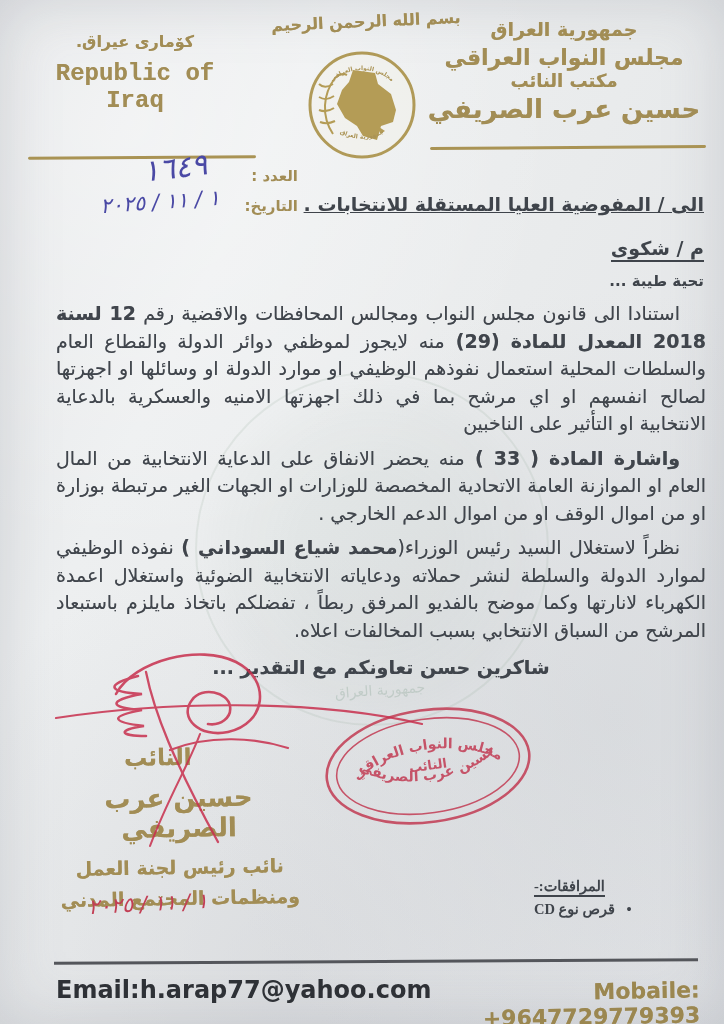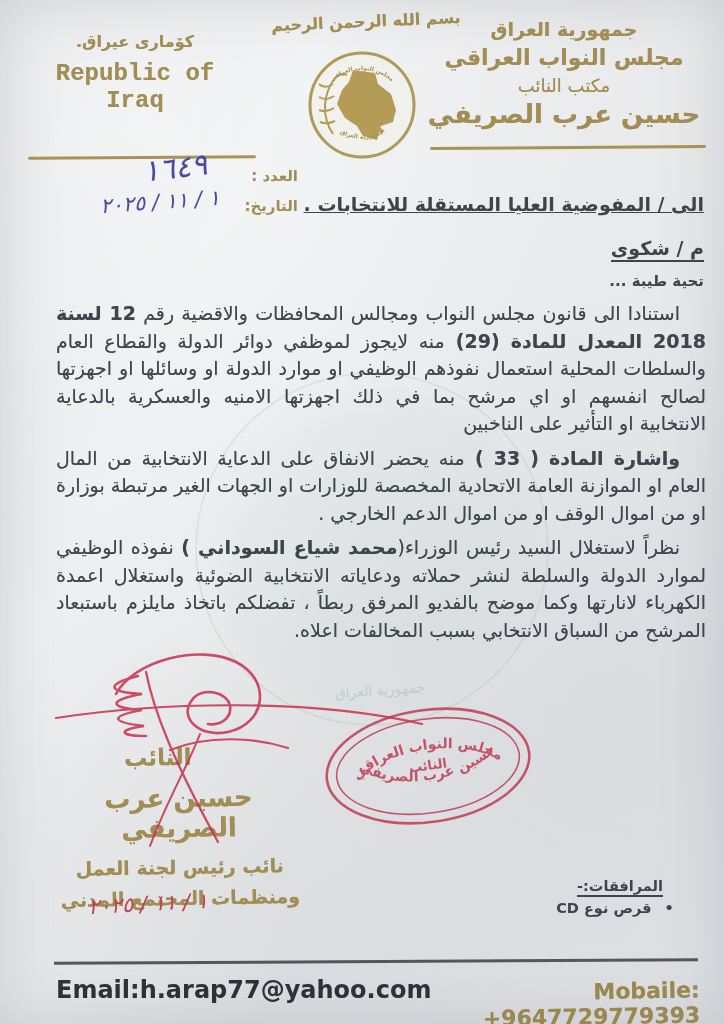--- a/index.html
+++ b/index.html
@@ -69,40 +69,41 @@
 
   <div class="abs center" style="left:26px;top:32px;width:218px;">
     <div class="goldstrong rtl" style="font-size:16px;font-weight:bold;">كۆماری عیراق.</div>
     <div class="goldstrong" style="font-family:Liberation Mono, monospace;font-size:24px;font-weight:bold;margin-top:9px;">Republic of Iraq</div>
   </div>
   <div class="abs rule" style="left:28px;top:156px;width:228px;transform:rotate(-.4deg);"></div>
 
   <div class="abs center rtl" style="left:420px;top:18px;width:288px;">
     <div class="goldstrong" style="font-size:19px;font-weight:bold;">جمهورية العراق</div>
     <div class="goldstrong" style="font-size:22px;font-weight:bold;margin-top:5px;">مجلس النواب العراقي</div>
-    <div class="goldstrong" style="font-size:18px;font-weight:normal;margin-top:5px;">مكتب النائب</div>
+    <div class="goldstrong" style="font-size:18px;font-weight:bold;">مكتب النائب</div>
     <div class="goldstrong" style="font-size:26px;font-weight:bold;margin-top:3px;">حسين عرب الصريفي</div>
   </div>
   <div class="abs rule" style="left:430px;top:146px;width:276px;transform:rotate(-.4deg);"></div>
 
   <div class="abs gold rtl" style="left:244px;top:167px;width:54px;font-size:15px;font-weight:bold;">العدد :</div>
   <div class="abs hand-blue" style="left:112px;top:150px;width:126px;text-align:center;font-size:30px;letter-spacing:4px;transform:rotate(-7deg);">١٦٤٩</div>
   <div class="abs gold rtl" style="left:244px;top:197px;width:54px;font-size:15px;font-weight:bold;">التاريخ:</div>
   <div class="abs hand-blue rtl" style="left:80px;top:190px;width:160px;text-align:center;font-size:21px;letter-spacing:1px;transform:rotate(-4deg);">١ / ١١ / ٢٠٢٥</div>
 
   <div class="abs rtl ink b" style="left:200px;top:193px;width:504px;text-align:right;font-size:19px;text-decoration:underline;">الى / المفوضية العليا المستقلة للانتخابات .</div>
   <div class="abs rtl" style="left:400px;top:237px;width:304px;text-align:right;font-size:19px;">
     <span class="ink b underline">م / شكوى</span>
   </div>
   <div class="abs rtl ink b" style="left:400px;top:272px;width:304px;text-align:right;font-size:15px;">تحية طيبة ...</div>
 
   <div class="abs bodytext" style="left:56px;top:300px;width:650px;">
     <p><span>استنادا الى قانون مجلس النواب ومجالس المحافظات والاقضية رقم </span><span class="b">12 لسنة 2018 المعدل للمادة (29) </span><span>منه لايجوز لموظفي دوائر الدولة والقطاع العام والسلطات المحلية استعمال نفوذهم الوظيفي او موارد الدولة او وسائلها او اجهزتها لصالح انفسهم او اي مرشح بما في ذلك اجهزتها الامنيه والعسكرية بالدعاية الانتخابية او التأثير على الناخبين</span></p>
     <p><span class="b">واشارة المادة ( 33 ) </span><span>منه يحضر الانفاق على الدعاية الانتخابية من المال العام او الموازنة العامة الاتحادية المخصصة للوزارات او الجهات الغير مرتبطة بوزارة او من اموال الوقف او من اموال الدعم الخارجي .</span></p>
     <p><span>نظراً لاستغلال السيد رئيس الوزراء(</span><span class="b">محمد شياع السوداني )</span><span> نفوذه الوظيفي لموارد الدولة والسلطة لنشر حملاته ودعاياته الانتخابية الضوئية واستغلال اعمدة الكهرباء لانارتها وكما موضح بالفديو المرفق ربطاً ، تفضلكم باتخاذ مايلزم باستبعاد المرشح من السباق الانتخابي بسبب المخالفات اعلاه.</span></p>
+    <p class="b" style="text-align:center;text-indent:0;margin-top:10px;">شاكرين حسن تعاونكم مع التقدير ...</p>
   </div>
 
   <svg class="abs" style="left:50px;top:642px;z-index:4;" width="384" height="236" viewBox="0 0 384 236">
     <g fill="none" stroke="#c8304e" stroke-width="2.6" stroke-linecap="round" opacity=".85">
       <path d="M66,52 C84,18 150,2 186,20 C222,38 216,82 178,90 C150,96 128,76 142,58 C152,44 178,50 180,64 C182,76 170,84 158,82"></path>
       <path d="M6,76 C110,60 260,56 372,82" stroke-width="2.2"></path>
       <path d="M88,34 C56,42 56,50 92,52 C58,58 58,66 92,68 C60,74 60,80 94,84 C66,88 70,94 96,94"></path>
       <path d="M96,30 C104,70 124,120 168,200" stroke-width="2.3"></path>
       <path d="M150,92 C138,124 118,156 100,204" stroke-width="2.1"></path>
       <path d="M120,108 C160,92 206,96 238,106" stroke-width="2.2"></path>
@@ -126,21 +127,21 @@
   </svg>
 
   <div class="abs rtl center" style="left:50px;top:744px;width:258px;z-index:2;transform:rotate(-1deg);">
     <div class="gold sigline" style="font-size:23px;margin-right:40px;">النائب</div>
     <div class="gold sigline" style="font-size:26px;margin-top:13px;">حسين عرب الصريفي</div>
     <div class="gold sigline" style="font-size:19px;margin-top:13px;">نائب رئيس لجنة العمل</div>
     <div class="gold sigline" style="font-size:19px;margin-top:9px;">ومنظمات المجتمع المدني</div>
   </div>
   <div class="abs hand-red rtl" style="left:58px;top:892px;width:180px;text-align:center;font-size:21px;letter-spacing:1px;transform:rotate(-3deg);z-index:4;">١ / ١١ / ٢٠٢٥</div>
 
-  <div class="abs rtl" style="left:534px;top:878px;width:172px;text-align:center;">
+  <div class="abs rtl" style="left:534px;top:878px;width:172px;text-align:left;font-family:Liberation Serif, serif;">
     <div style="font-size:14.5px;font-weight:bold;color:#3f444b;">
       <span class="underline">المرافقات:-</span>
     </div>
     <div style="font-size:14.5px;font-weight:bold;color:#3f444b;margin-top:6px;padding-right:10px;">
       <span>•</span>
       <span style="margin-right:8px;">قرص نوع CD</span>
     </div>
   </div>
 
   <div class="abs" style="left:54px;top:960px;width:644px;height:2.5px;background:#54565b;transform:rotate(-.3deg);"></div>

